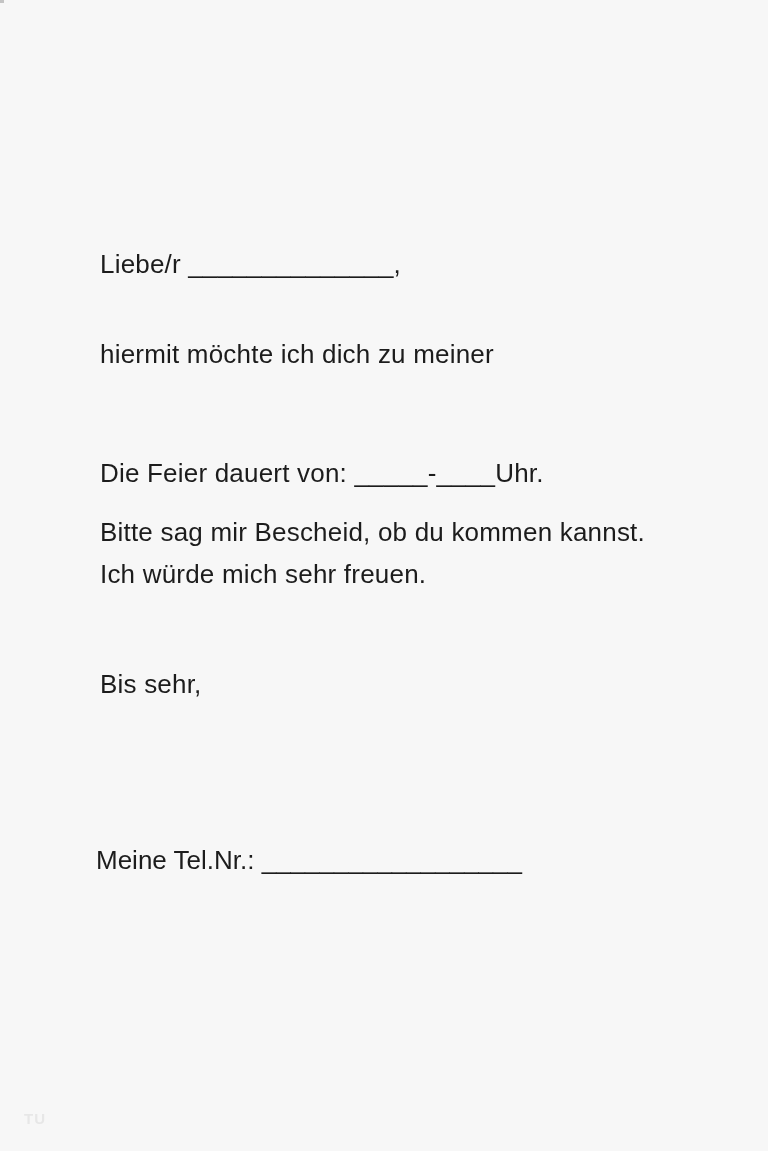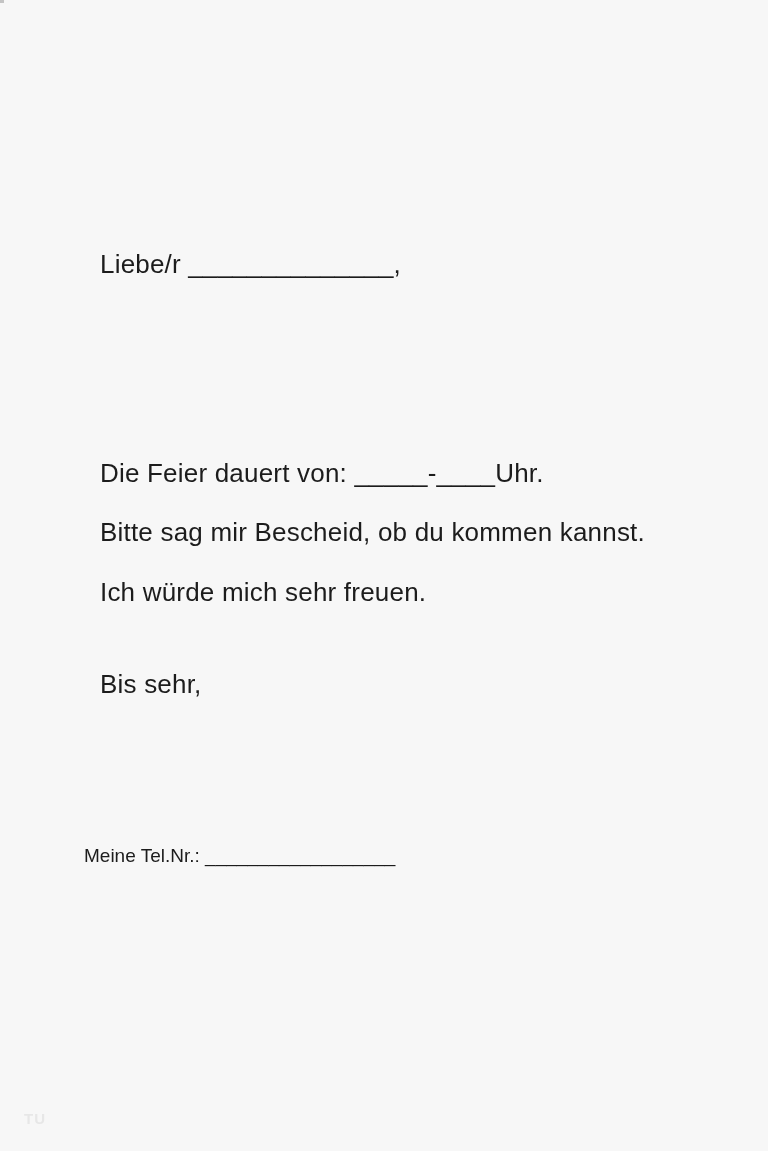--- a/index.html
+++ b/index.html
@@ -22,22 +22,22 @@
     position: absolute;
     left: 100px;
     font-size: 26px;
     line-height: 1.2;
     color: #1c1c1c;
     white-space: pre;
     letter-spacing: 0.2px;
   }
   .phone-line {
     position: absolute;
-    left: 84px;
-    font-size: 19px;
+    left: 96px;
+    font-size: 26px;
     line-height: 1.2;
     color: #1c1c1c;
     white-space: pre;
   }
   .watermark {
     position: absolute;
     left: 24px;
     top: 1110px;
     font-size: 15px;
     font-weight: bold;
@@ -56,27 +56,28 @@
 </style>
 </head>
 <body>
 
 <div class="page" style="background: rgb(247, 247, 247); color: rgb(28, 28, 28);">
 
   <div class="corner-speck"></div>
 
   <div class="line" style="top:249px">Liebe/r ______________,</div>
 
+  <div class="line" style="top:339px">hiermit möchte ich dich zu meiner</div>
 
 
   <div class="line" style="top:458px">Die Feier dauert von: _____-____Uhr.</div>
 
   <div class="line" style="top:517px">Bitte sag mir Bescheid, ob du kommen kannst.</div>
 
-  <div class="line" style="top:577px">Ich würde mich sehr freuen.</div>
+  <div class="line" style="top:559px">Ich würde mich sehr freuen.</div>
 
   <div class="line" style="top:669px">Bis sehr,</div>
 
   <div class="phone-line" style="top:845px">Meine Tel.Nr.: __________________</div>
 
   <div class="watermark">TU</div>
 
 </div>
 
 </body></html>

